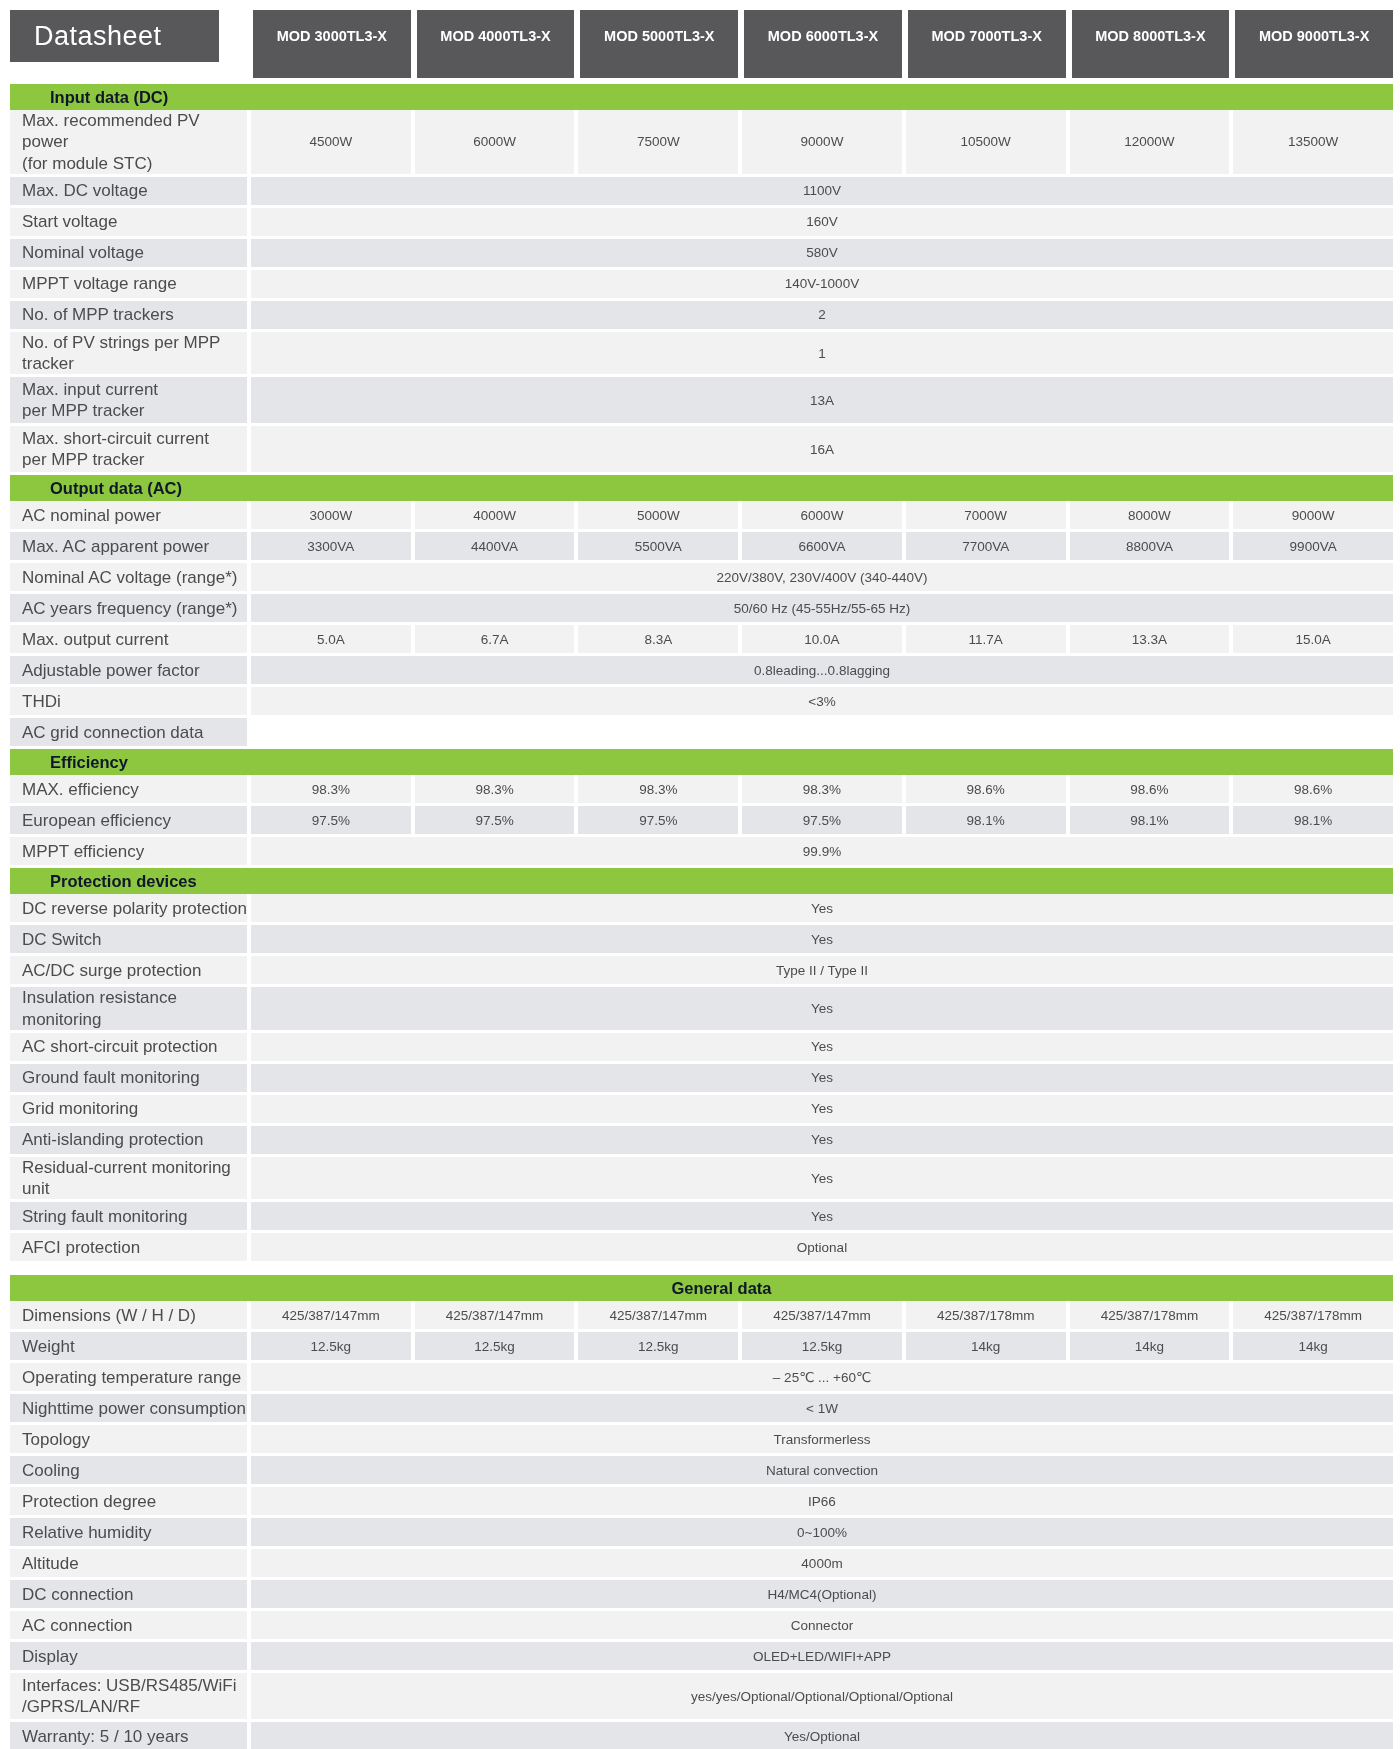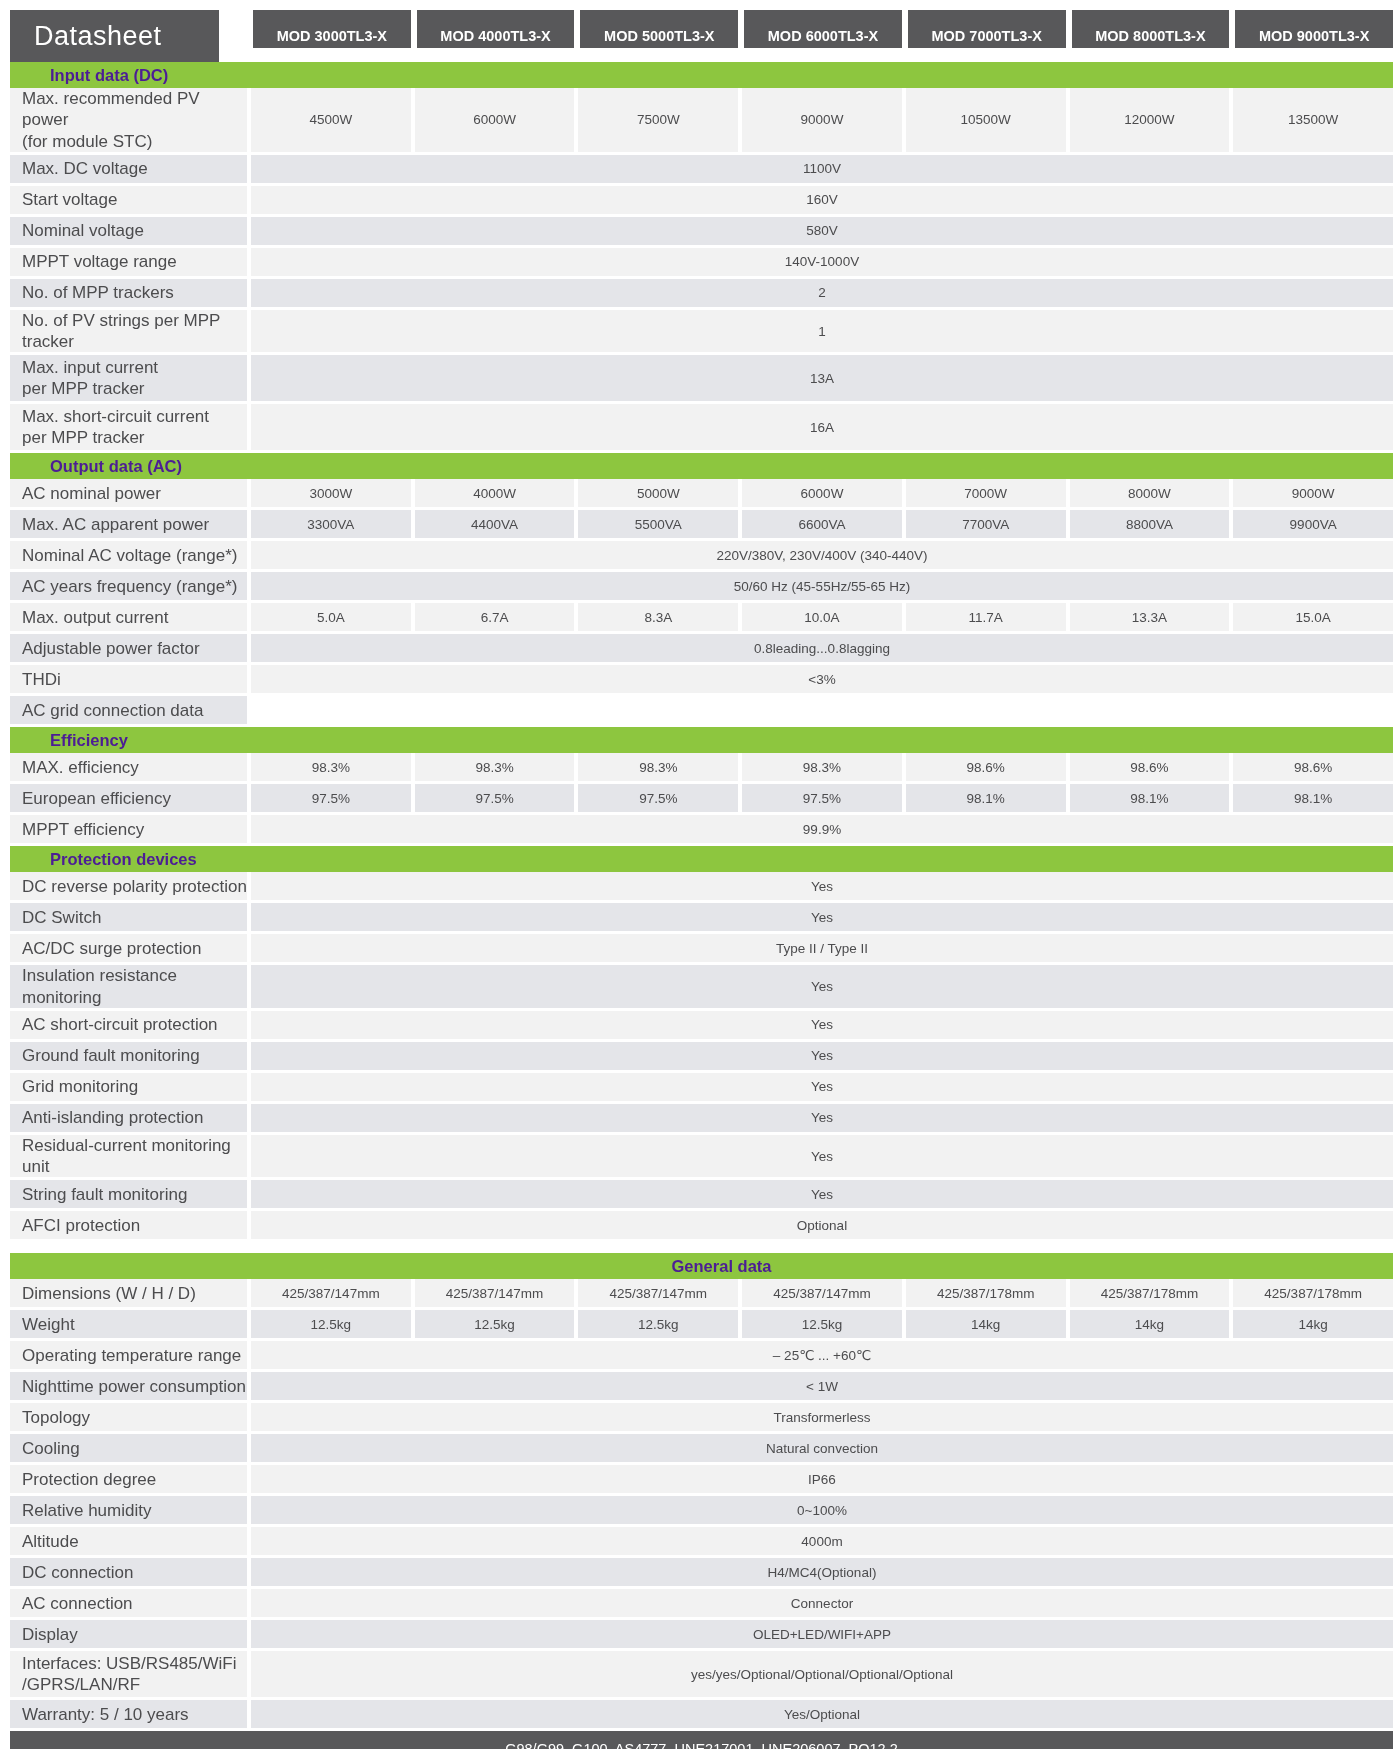--- a/index.html
+++ b/index.html
@@ -13,47 +13,48 @@
     box-sizing: border-box;
     width: 1400px;
     padding: 10px 7px 6px 10px;
   }
 
   
   .hdr-row {
     display: grid;
     grid-template-columns: 237px repeat(7, 1fr);
     column-gap: 6px;
+    margin-bottom: 6px;
   }
   .title-box {
     background: #58585a;
     color: #fff;
     font-size: 27px;
     font-weight: normal;
     letter-spacing: 0.5px;
     height: 52px;
     line-height: 52px;
     padding-left: 24px;
     margin-right: 28px;
   }
   .model-box {
     background: #58585a;
     color: #fff;
     font-weight: bold;
     font-size: 14.5px;
-    height: 38px;
+    height: 68px;
     line-height: 52px;
     text-align: center;
     white-space: nowrap;
   }
 
   
   .section-bar {
     background: #8dc63f;
-    color: #4c1d95;
+    color: #0f172a;
     font-weight: bold;
     font-size: 16.5px;
     height: 26px;
     line-height: 26px;
     padding-left: 40px;
     margin: 0 0;
   }
   .section-gap { margin-top: 14px; text-align: center; }
 
   

